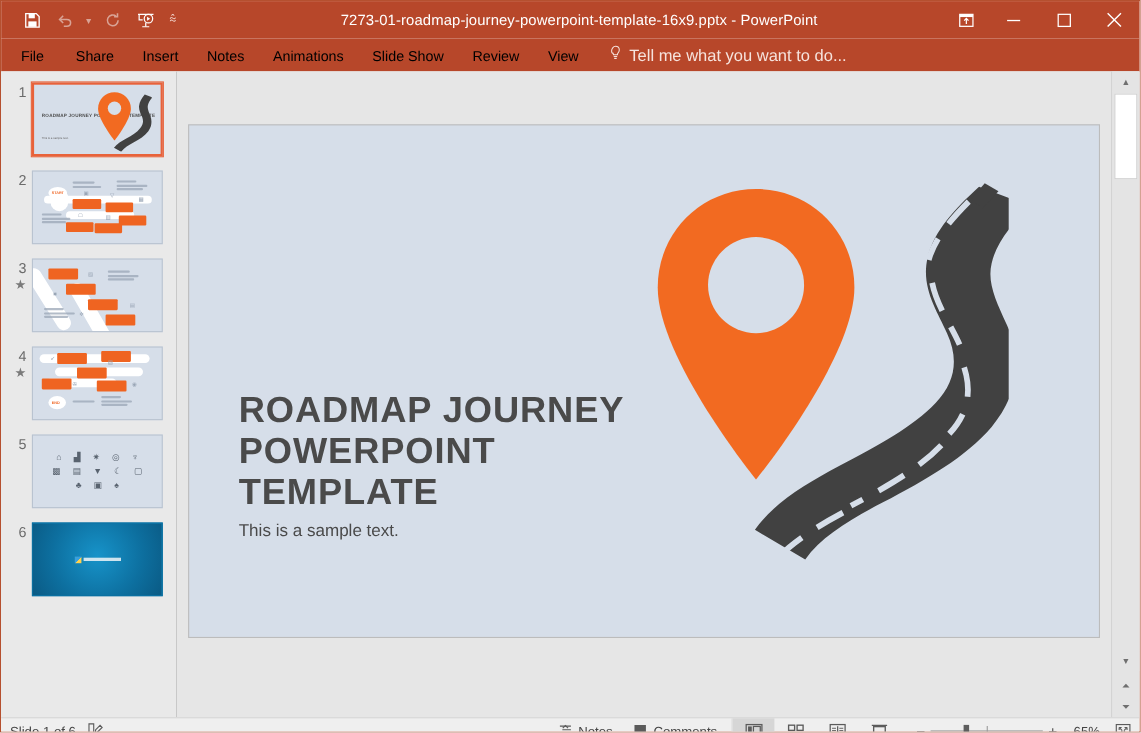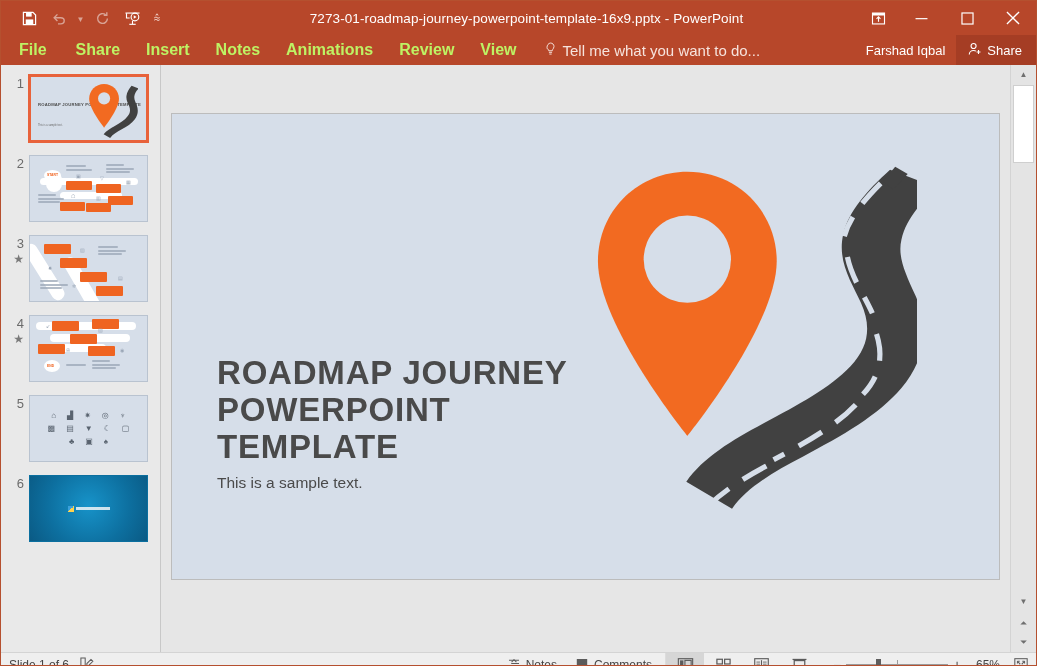--- a/index.html
+++ b/index.html
@@ -78,24 +78,23 @@
   .ribbon {
     position: relative;
     height: 30px;
     background: #b7472a;
     display: flex;
     align-items: stretch;
   }
   .tab {
     display: flex; align-items: center;
     padding: 0 13px;
-    color: #bef264;
-    font-size: 16px;
+    color: #000000;
+    font-size: 13px;
     white-space: nowrap;
-    font-weight: bold;
   }
   .tab.file { padding: 0 16px 0 18px; }
   .tellme {
     display: flex; align-items: center;
     gap: 6px;
     margin-left: 14px;
     color: #f6e3dd;
     font-size: 15px;
   }
   .ribbon-right {
@@ -462,46 +461,34 @@
       </div>
     </div>
   </div>
 
   <div class="ribbon">
     <div class="tab file">File</div>
     <div class="tab">Share</div>
     <div class="tab">Insert</div>
     <div class="tab">Notes</div>
     <div class="tab">Animations</div>
+    <div class="tab">Slide Show</div>
     <div class="tab">Review</div>
     <div class="tab">View</div>
 
     <div class="tellme">
       <span>
         <svg width="13" height="14" viewBox="0 0 14 16" fill="none">
           <path d="M7 1.2c2.3 0 4 1.7 4 3.9 0 1.7-1 2.6-1.5 3.4-.3.5-.4 1-.4 1.5H4.9c0-.5-.1-1-.4-1.5C4 8.7 3 7.8 3 6.1 3 3.9 4.7 1.2 7 1.2z" stroke="#f6e3dd" stroke-width="1.1"></path>
           <path d="M5.2 11.8h3.6M5.7 13.8h2.6" stroke="#f6e3dd" stroke-width="1.1"></path>
         </svg>
       </span>
       <span>Tell me what you want to do...</span>
     </div>
 
-    <div class="ribbon-right">
-      <div class="username">Farshad Iqbal</div>
-      <div class="share-btn">
-        <span>
-          <svg width="15" height="14" viewBox="0 0 16 15" fill="none">
-            <circle cx="7" cy="4.3" r="2.7" stroke="#fff" stroke-width="1.2"></circle>
-            <path d="M2.4 13.4c0-2.6 2-4.3 4.6-4.3 1 0 1.9.2 2.6.7" stroke="#fff" stroke-width="1.2" fill="none"></path>
-            <path d="M12.3 8.6v4.2M10.2 10.7h4.2" stroke="#fff" stroke-width="1.2"></path>
-          </svg>
-        </span>
-        <span>Share</span>
-      </div>
-    </div>
   </div>
 
   <div class="workarea">
 
     <div class="thumbs-pane">
       <div class="thumbs-scroll">
 
         <div class="thumb-row">
           <div class="thumb-meta">
             <span>1</span>

